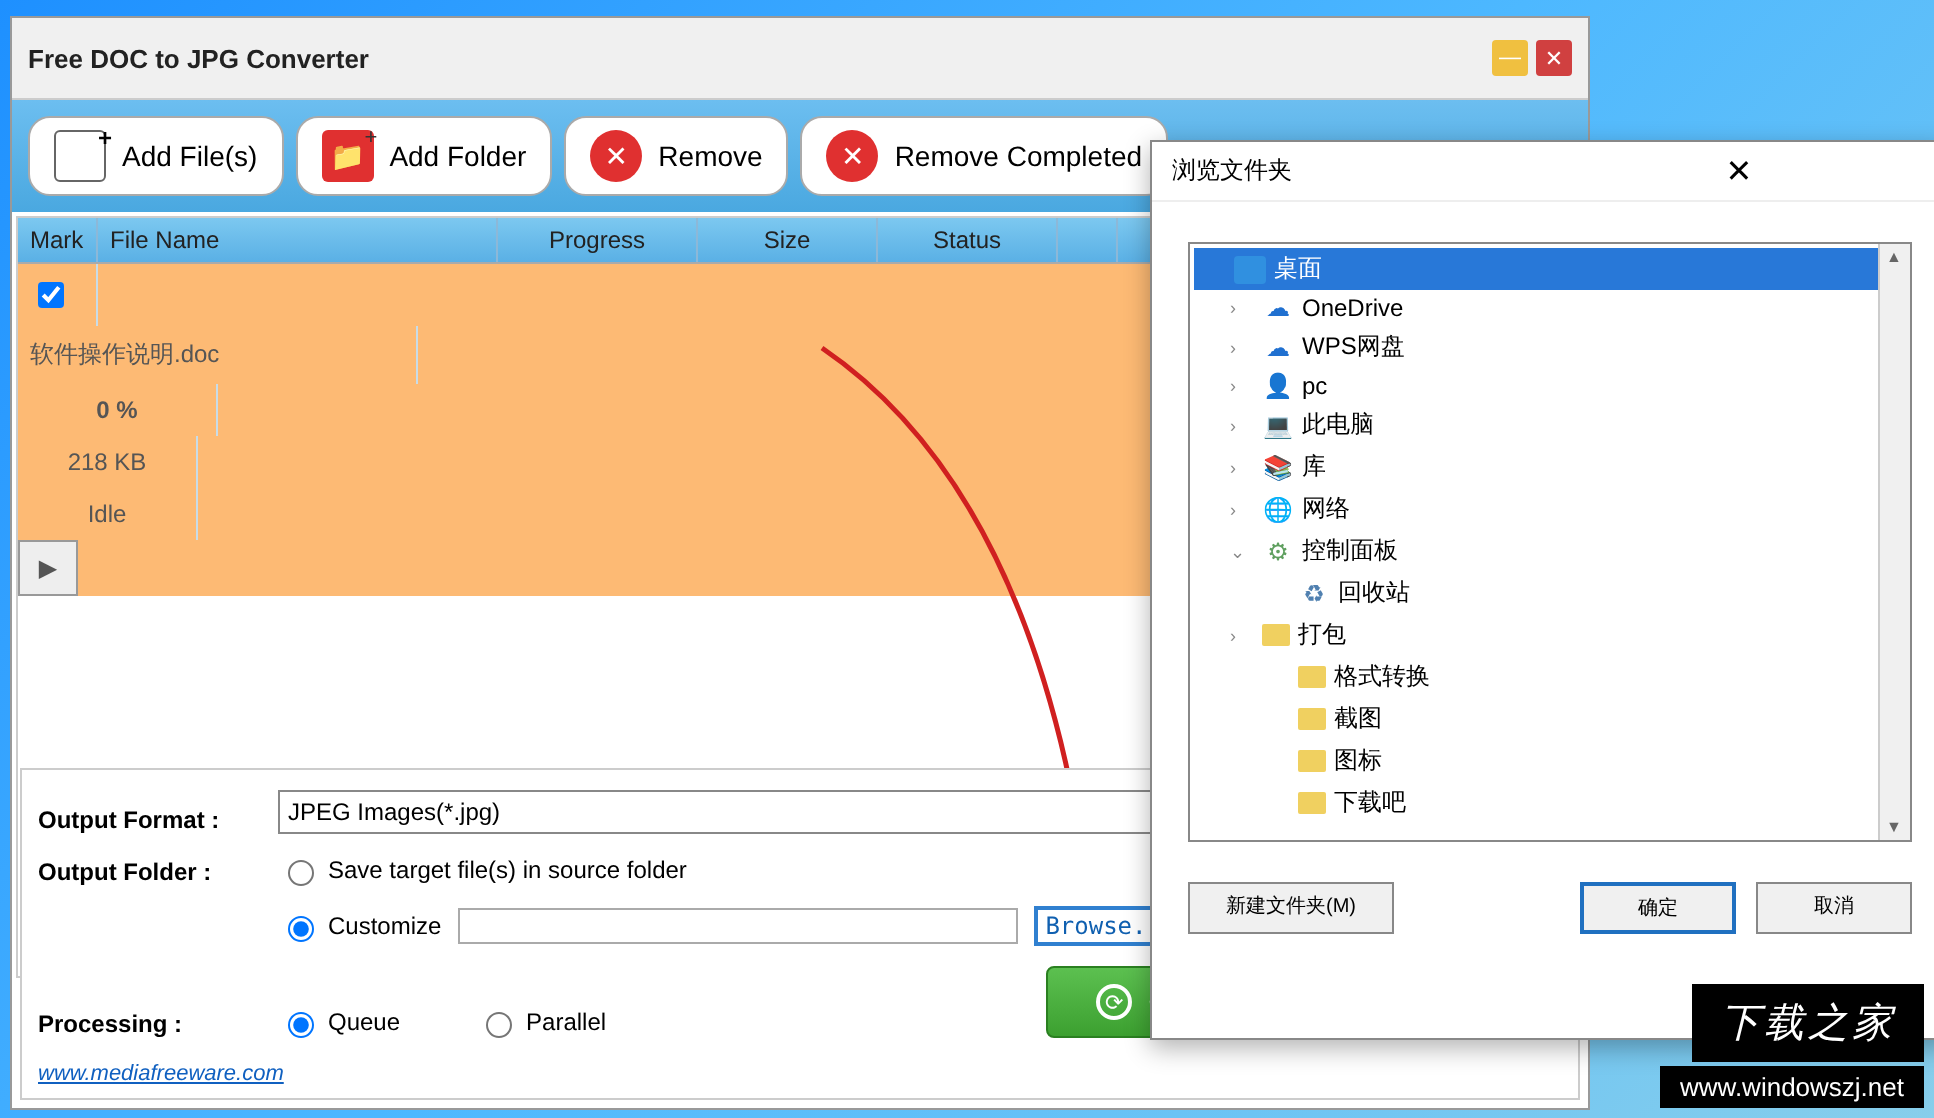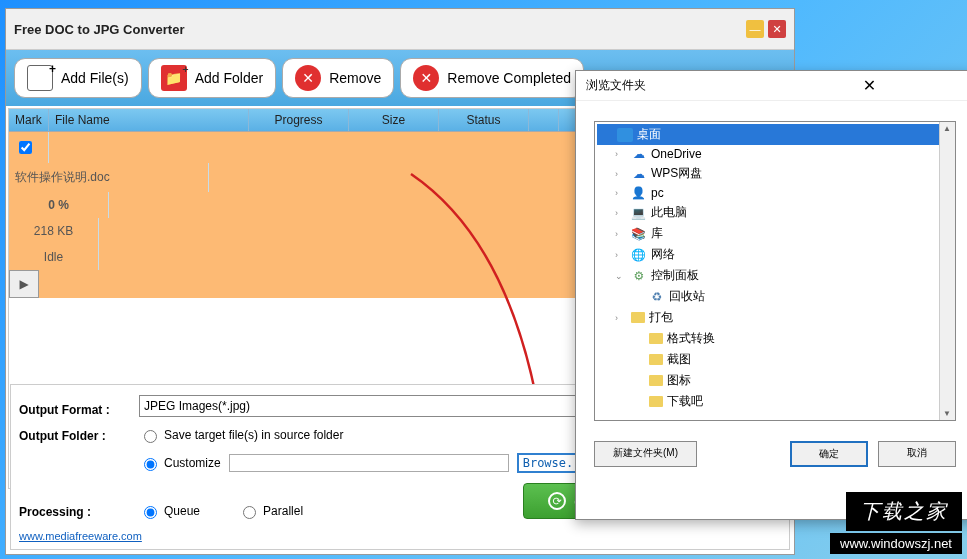--- a/index.html
+++ b/index.html
@@ -40,21 +40,21 @@
 
 .bottom-panel { position: absolute; bottom: 4px; left: 4px; right: 4px; background: #fff; border: 1px solid #ccc; padding: 10px 8px 6px; font-size: 12px; }
 .form-row { display: flex; align-items: flex-end; margin-bottom: 10px; }
 .form-label { width: 120px; font-weight: bold; }
 .select-box { width: 462px; height: 22px; border: 1px solid #888; padding: 2px 4px; font-family: monospace; font-size: 12px; background: #fff; display: flex; align-items: center; justify-content: space-between; }
 .radio-row { display: flex; align-items: center; gap: 4px; font-family: monospace; font-size: 12px; }
 .browse-btn { border: 2px solid #3080d0; padding: 1px 4px; font-family: monospace; font-size: 12px; background: #fff; cursor: pointer; color: #1060b0; }
 .path-input { width: 280px; height: 18px; border: 1px solid #aaa; margin: 0 4px; }
 .convert-btn { background: linear-gradient(#5cc050, #3ca030); color: #fff; border: 1px solid #2a8020; border-radius: 4px; padding: 8px 24px; font-size: 15px; display: flex; align-items: center; gap: 8px; cursor: pointer; margin-left: 220px; }
 .convert-icon { width: 18px; height: 18px; border: 2px solid #fff; border-radius: 50%; display: flex; align-items: center; justify-content: center; font-size: 11px; }
-.link-row { margin-top: 6px; }
+.link-row { margin-top: 6px; font-style: italic; }
 .link-row a { color: #1060c0; text-decoration: underline; font-size: 11px; }
 
 
 .dialog { position: absolute; left: 575px; top: 70px; width: 400px; height: 450px; background: #fff; border: 1px solid #888; box-shadow: 0 4px 12px rgba(0,0,0,0.3); }
 .dlg-title { height: 30px; display: flex; align-items: center; padding: 0 10px; font-size: 12px; border-bottom: 1px solid #eee; }
 .dlg-title span { flex: 1; }
 .dlg-close { width: 30px; text-align: center; font-size: 16px; cursor: pointer; }
 .dlg-body { padding: 20px 18px 8px; }
 .tree-box { border: 1px solid #888; height: 300px; overflow: hidden; position: relative; }
 .tree-scroll { position: absolute; right: 0; top: 0; bottom: 0; width: 16px; background: #f0f0f0; border-left: 1px solid #ccc; }

